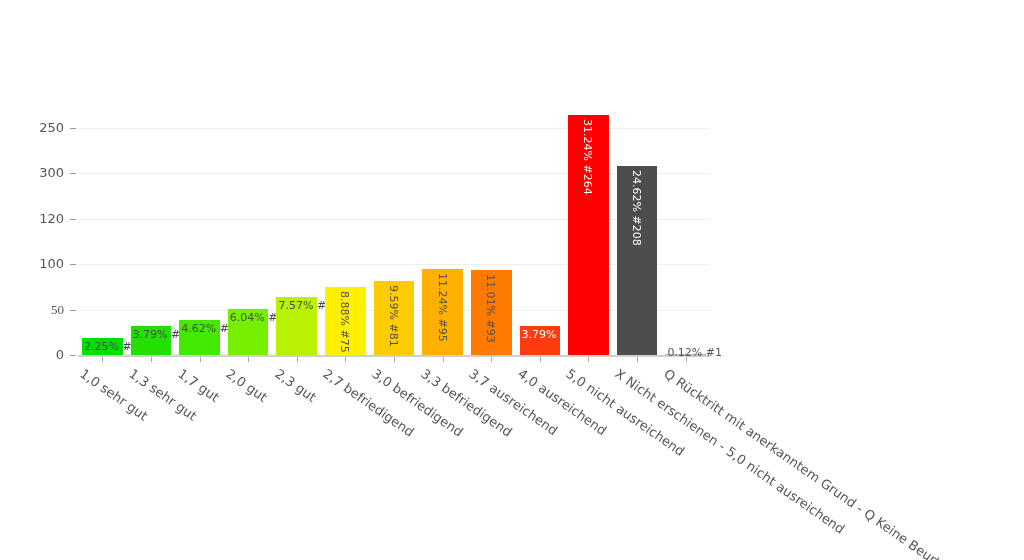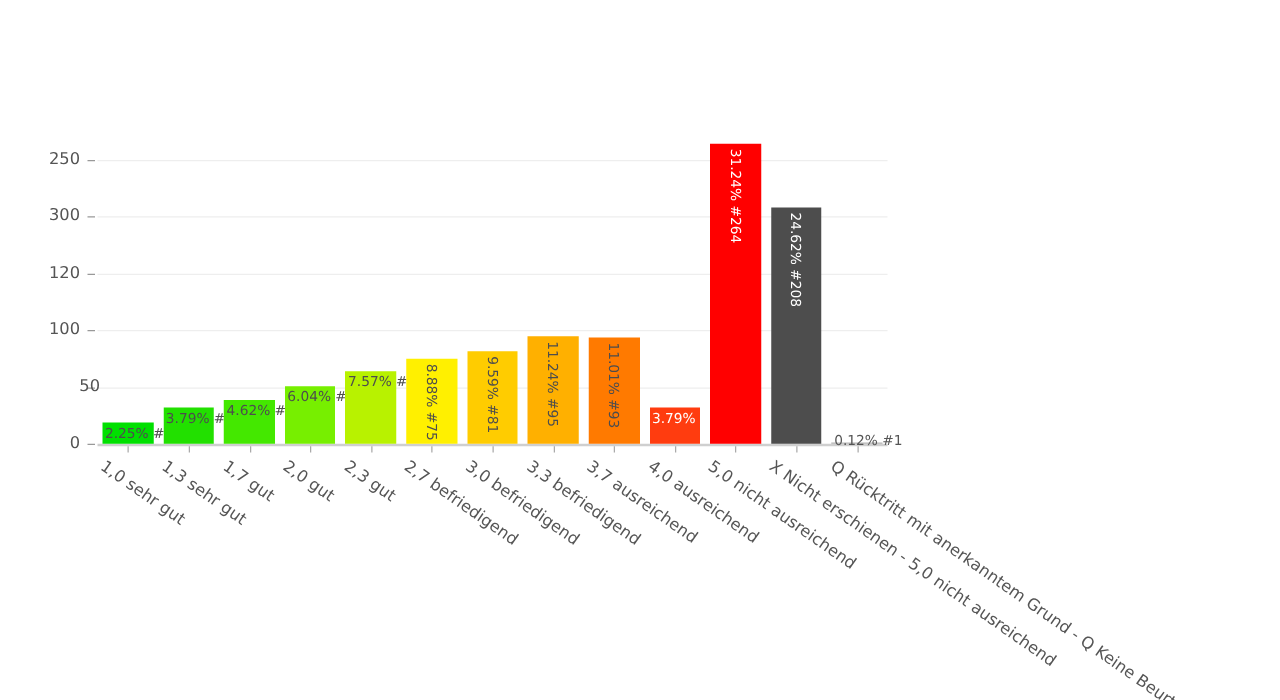--- a/index.html
+++ b/index.html
@@ -110,21 +110,21 @@
       <div class="gridline" style="left: 78px; top: 310px;"></div>
       <div class="gridline" style="left: 78px; top: 264px;"></div>
       <div class="gridline" style="left: 78px; top: 219px;"></div>
       <div class="gridline" style="left: 78px; top: 173px;"></div>
       <div class="gridline" style="left: 78px; top: 128px;"></div>
     </div>
   <div id="ytick-layer">
       <div class="ytick-mark" style="left: 70px; top: 355px;"></div>
       <div class="ytick-label" style="left: 0px; width: 64px; top: 347px; right: auto;">0</div>
       <div class="ytick-mark" style="left: 70px; top: 310px;"></div>
-      <div class="ytick-label" style="left: 16px; width: 64px; top: 302px; right: auto;">50</div>
+      <div class="ytick-label" style="left: 0px; width: 64px; top: 302px; right: auto; font-family: Liberation Serif, serif;">50</div>
       <div class="ytick-mark" style="left: 70px; top: 264px;"></div>
       <div class="ytick-label" style="left: 0px; width: 64px; top: 256px; right: auto;">100</div>
       <div class="ytick-mark" style="left: 70px; top: 219px;"></div>
       <div class="ytick-label" style="left: 0px; width: 64px; top: 211px; right: auto;">120</div>
       <div class="ytick-mark" style="left: 70px; top: 173px;"></div>
       <div class="ytick-label" style="left: 0px; width: 64px; top: 165px; right: auto;">300</div>
       <div class="ytick-mark" style="left: 70px; top: 128px;"></div>
       <div class="ytick-label" style="left: 0px; width: 64px; top: 120px; right: auto;">250</div>
     </div>
 

